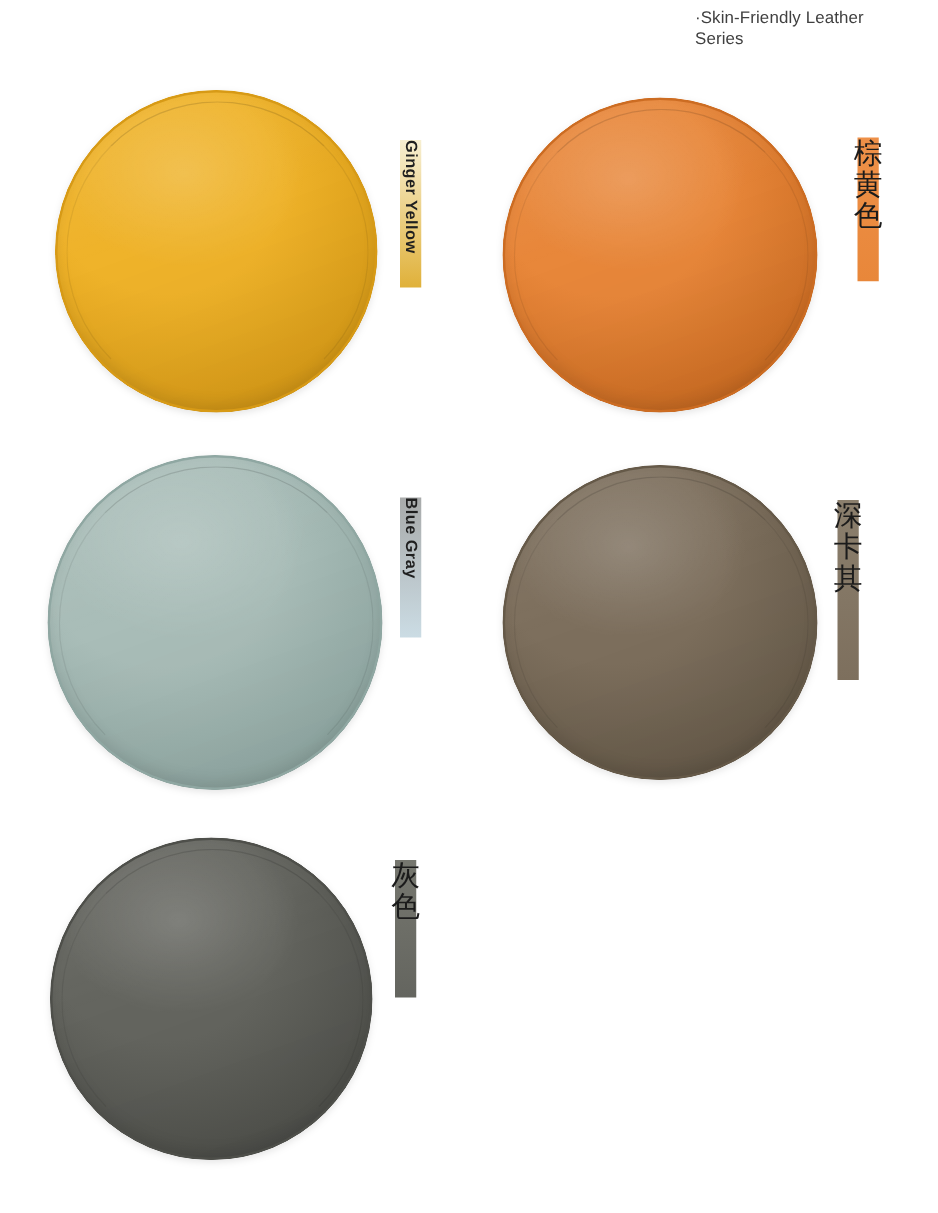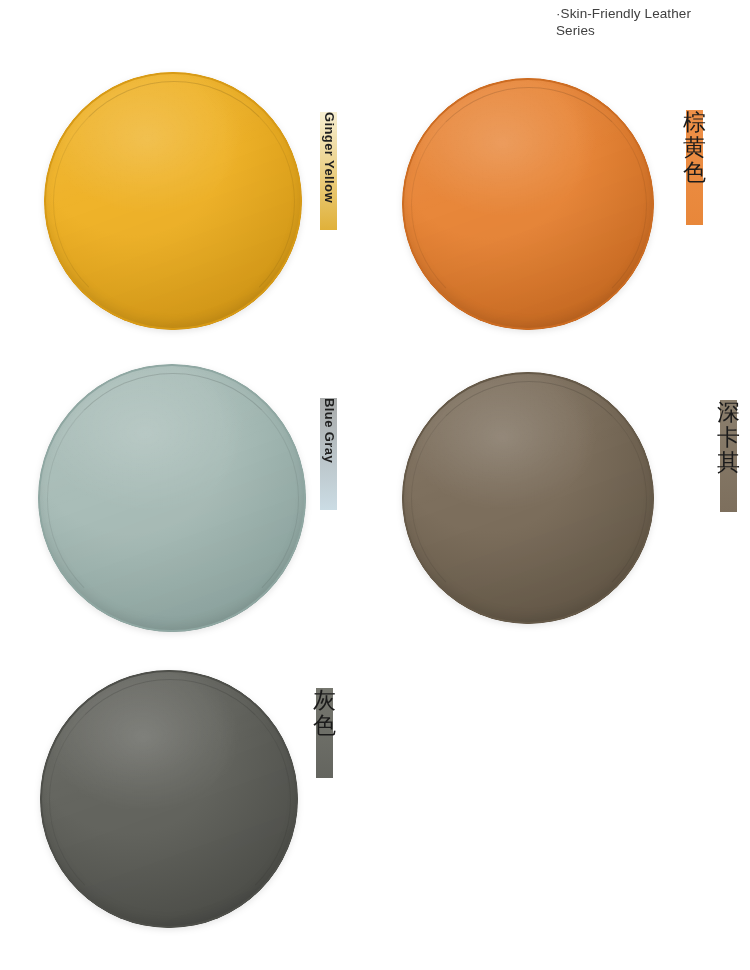--- a/index.html
+++ b/index.html
@@ -162,29 +162,29 @@
       <div class="vtext">Blue Gray</div>
     </div>
     <div class="swatch" style="left: 402px; top: 372px; width: 252px; height: 252px;">
       <div class="cushion" style="width: 252px; height: 252px; filter: drop-shadow(rgba(0, 0, 0, 0.1) 0px 2px 3px);">
         <div class="face" style="background: radial-gradient(78% 72% at 34% 30%, rgb(125, 111, 93) 0%, rgb(125, 111, 93) 46%, rgb(101, 89, 72) 104%);"></div>
         <div class="sheen" style="background: radial-gradient(52% 40% at 40% 26%, rgba(255, 255, 255, 0.16) 0%, rgba(255, 255, 255, 0.05) 48%, rgba(255, 255, 255, 0) 72%), linear-gradient(160deg, rgba(255, 255, 255, 0.07) 0%, rgba(255, 255, 255, 0) 42%, rgba(0, 0, 0, 0.05) 100%);"></div>
         <div class="seam"></div>
         <div class="rim" style="box-shadow: rgb(101, 89, 72) 0px 0px 0px 2px inset, rgba(0, 0, 0, 0.1) 0px -6px 12px inset;"></div>
       </div>
     </div>
-    <div class="badge cjk" style="left: 720px; top: 400px; height: 112px;">
+    <div class="badge cjk" style="left: 670px; top: 400px; height: 144px;">
       <div class="bar" style="background: linear-gradient(rgb(139, 127, 109) 0%, rgb(125, 111, 93) 100%);"></div>
       <div class="vtext">深卡其</div>
     </div>
     <div class="swatch" style="left: 40px; top: 670px; width: 258px; height: 258px;">
       <div class="cushion" style="width: 258px; height: 258px; filter: drop-shadow(rgba(0, 0, 0, 0.1) 0px 2px 3px);">
         <div class="face" style="background: radial-gradient(78% 72% at 34% 30%, rgb(100, 101, 95) 0%, rgb(100, 101, 95) 46%, rgb(78, 79, 74) 104%);"></div>
         <div class="sheen" style="background: radial-gradient(52% 40% at 40% 26%, rgba(255, 255, 255, 0.16) 0%, rgba(255, 255, 255, 0.05) 48%, rgba(255, 255, 255, 0) 72%), linear-gradient(160deg, rgba(255, 255, 255, 0.07) 0%, rgba(255, 255, 255, 0) 42%, rgba(0, 0, 0, 0.05) 100%);"></div>
         <div class="seam"></div>
         <div class="rim" style="box-shadow: rgb(78, 79, 74) 0px 0px 0px 2px inset, rgba(0, 0, 0, 0.1) 0px -6px 12px inset;"></div>
       </div>
     </div>
-    <div class="badge cjk" style="left: 316px; top: 688px; height: 90px;">
+    <div class="badge cjk" style="left: 316px; top: 688px; height: 110px;">
       <div class="bar" style="background: linear-gradient(rgb(118, 119, 111) 0%, rgb(100, 101, 95) 100%);"></div>
       <div class="vtext">灰色</div>
     </div>
   </div>
 
 </body></html>

